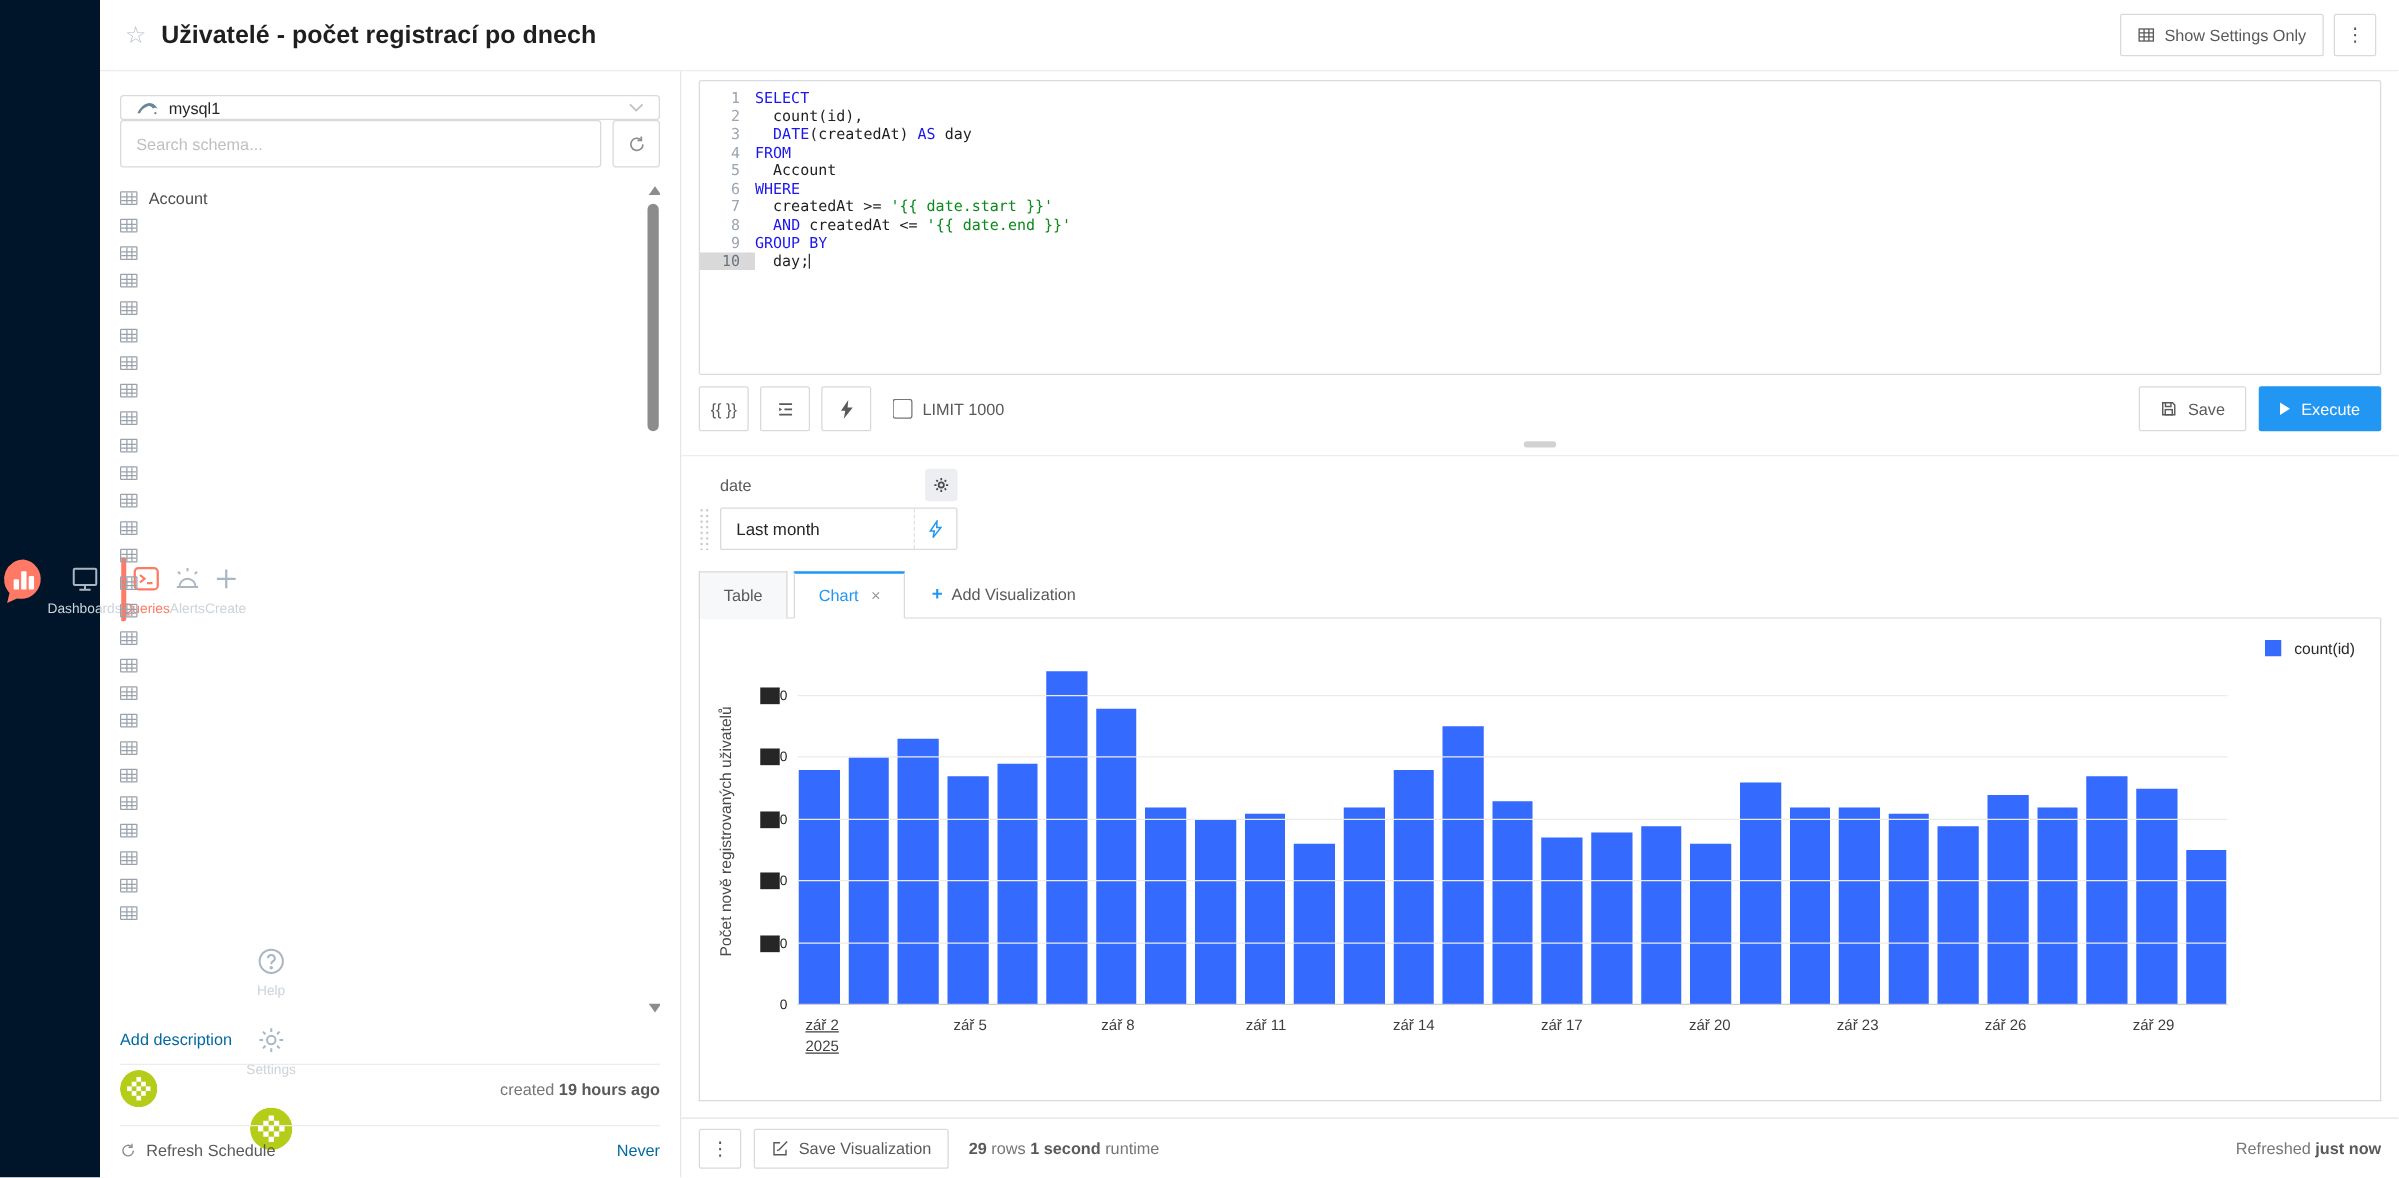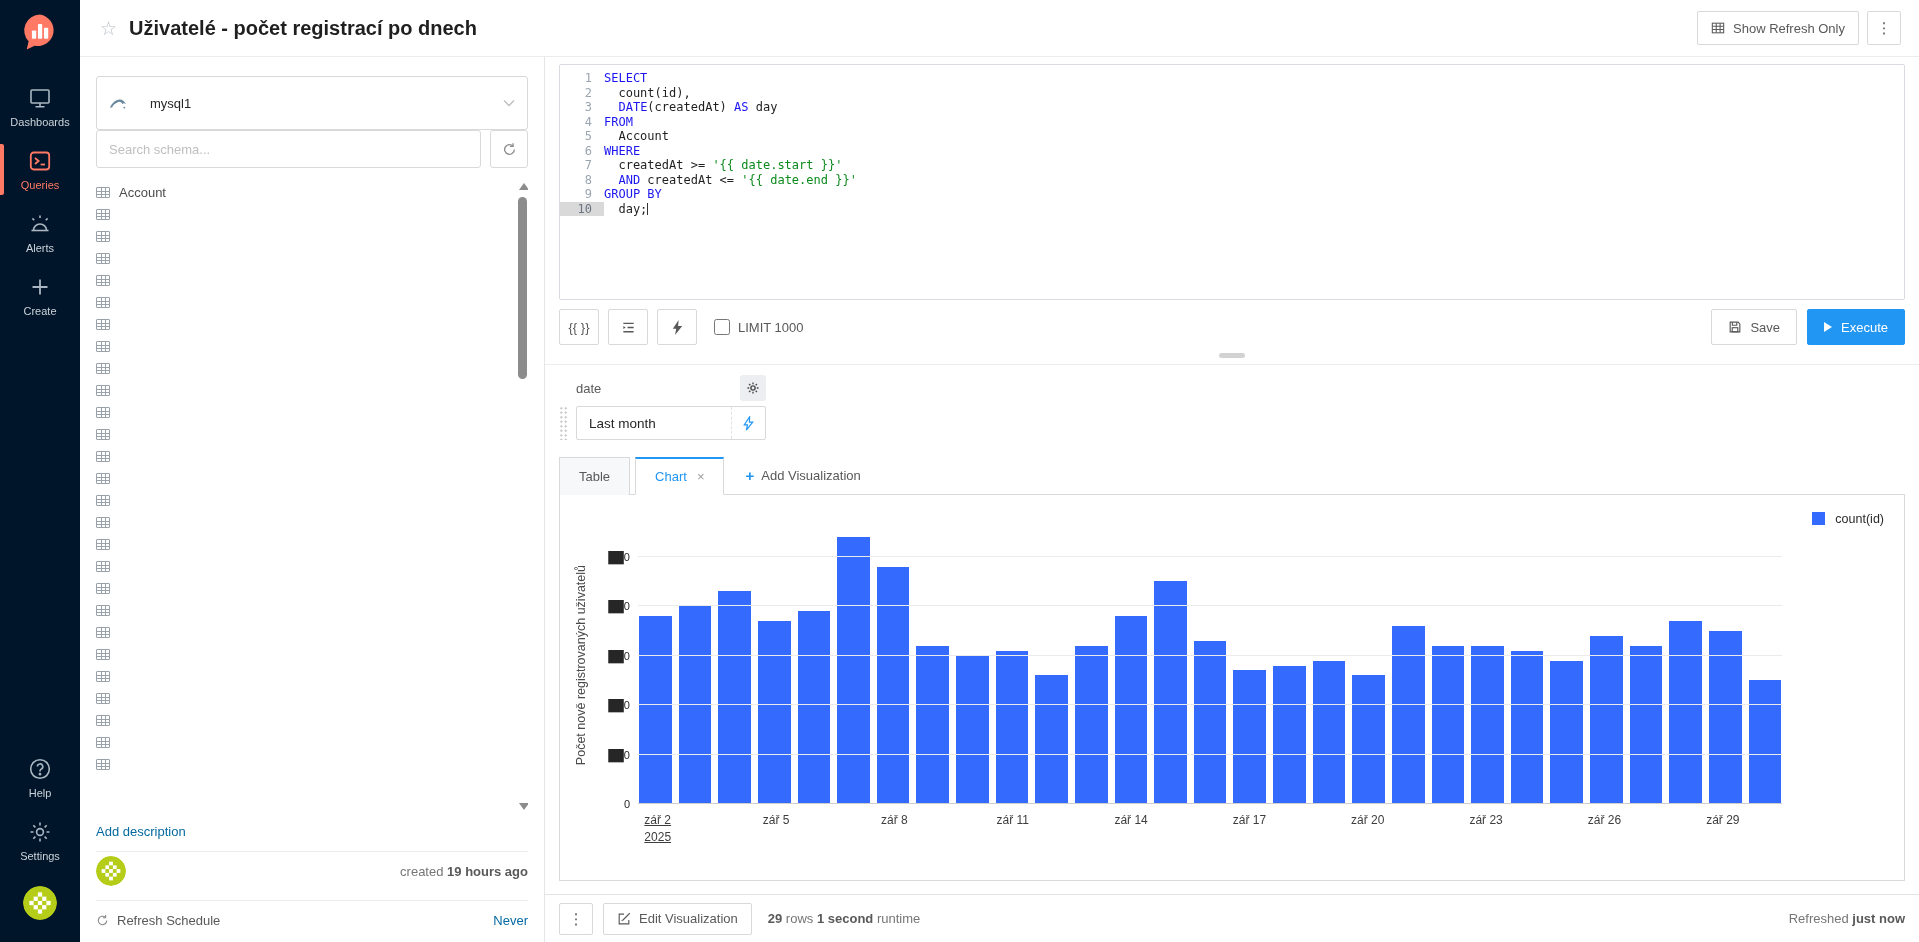--- a/index.html
+++ b/index.html
@@ -2,21 +2,21 @@
 <html><head>
 <meta charset="utf-8">
 <title>Redash Query</title>
 <style>
   * { box-sizing: border-box; margin: 0; padding: 0; }
   html,body { width:1919px; height:942px; overflow:hidden; background:#fff;
     font-family:"Liberation Sans","DejaVu Sans",sans-serif; color:#262626; }
   .app { display:flex; width:100%; height:100%; }
 
   
-  .sidebar { width:80px; background:#001529; display:flex; flex-direction:column; align-items:center; flex:0 0 auto; }
+  .sidebar { width:80px; background:#001529; display:flex; flex-direction:row; align-items:center; flex:0 0 auto; }
   .logo-wrap { margin:13px 0 20px; }
   .nav-item { position:relative; width:100%; padding:11px 0 10px; display:flex; flex-direction:column; align-items:center; gap:6px;
     color:#aab6c1; cursor:pointer; }
   .nav-item .nav-label { font-size:11px; color:#ccd3da; }
   .nav-item svg { width:24px; height:24px; }
   .nav-item.active { color:#ff7964; }
   .nav-item.active .nav-label { color:#ff7964; }
   .nav-item.active::before { content:""; position:absolute; left:0; top:6px; bottom:6px; width:4px; background:#ff7964; border-radius:0 2px 2px 0; }
   .sidebar-bottom { margin-top:auto; width:100%; display:flex; flex-direction:column; align-items:center; padding-bottom:10px; }
   .sidebar-avatar { width:34px; height:34px; border-radius:50%; overflow:hidden; margin:14px 0 12px; cursor:pointer; }
@@ -29,21 +29,21 @@
   .topbar-right { margin-left:auto; display:flex; gap:8px; }
   .btn { display:inline-flex; align-items:center; gap:8px; background:#fff; border:1px solid #d9d9d9; border-radius:2px;
     color:#595959; font-size:13px; height:34px; padding:0 13px; cursor:pointer; }
   .btn svg { width:14px; height:14px; }
   .btn.icon-only { width:34px; justify-content:center; padding:0; font-size:15px; color:#595959; }
 
   .content { flex:1; display:flex; min-height:0; }
 
   
   .schema-panel { width:465px; flex:0 0 auto; border-right:1px solid #e4e6ea; display:flex; flex-direction:column; padding:19px 16px 14px 16px; }
-  .ds-select { height:54px; border:1px solid #d9d9d9; border-radius:3px; display:flex; align-items:center; padding:0 12px; gap:23px; font-size:13px; color:#262626; cursor:pointer; }
+  .ds-select { height:20px; border:1px solid #d9d9d9; border-radius:3px; display:flex; align-items:center; padding:0 12px; gap:8px; font-size:13px; color:#262626; cursor:pointer; }
   .ds-caret { margin-left:auto; color:#bfbfbf; }
   .search-row { display:flex; gap:9px; }
   .search-input { flex:1; height:38px; border:1px solid #d9d9d9; border-radius:3px; padding:0 12px; font-size:13px; color:#262626;
     font-family:"Liberation Sans",sans-serif; outline:none; }
   .search-input::placeholder { color:#bfbfbf; }
   .icon-btn { width:38px; height:38px; flex:0 0 auto; border:1px solid #d9d9d9; border-radius:3px; background:#fff; color:#8c8c8c;
     display:flex; align-items:center; justify-content:center; cursor:pointer; }
   .schema-list { flex:1; margin-top:13px; position:relative; overflow:hidden; padding-right:18px; }
   .schema-row { height:22px; display:flex; align-items:center; gap:9px; font-size:13px; color:#4d4d4d; cursor:pointer; }
   .tbl-icon { width:14px; height:11px; flex:0 0 auto; border:1px solid #99a1ab; border-radius:1px;
@@ -225,21 +225,21 @@
 
     <div class="topbar">
       <span class="star">☆</span>
       <h1 class="page-title">Uživatelé - počet registrací po dnech</h1>
       <div class="topbar-right">
         <button class="btn">
           <svg viewBox="0 0 16 16" fill="none" stroke="currentColor" stroke-width="1.2">
               <rect x="1.5" y="2.5" width="13" height="11"></rect>
               <path d="M1.5 6h13M1.5 9.7h13M6 2.5v11M10.4 2.5v11"></path>
             </svg>
-          <span>Show Refresh Only</span>
+          <span>Show Settings Only</span>
         </button>
         <button class="btn icon-only">
             <span>⋮</span>
           </button>
       </div>
     </div>
 
     <div class="content">
 
       <aside class="schema-panel">
@@ -599,21 +599,21 @@
 
         <div class="statusbar">
           <button class="btn icon-only kebab-sm">
               <span>⋮</span>
             </button>
           <button class="btn btn-editviz">
             <svg viewBox="0 0 16 16" fill="none" stroke="currentColor" stroke-width="1.3">
                 <path d="M13.5 9v4.5h-11v-11H8"></path>
                 <path d="M6.9 9.1l7.2-7.2 .01.01-7.2 7.2-1.7.6z"></path>
               </svg>
-            <span>Edit Visualization</span>
+            <span>Save Visualization</span>
           </button>
           <span class="rows-info">
             <b>29</b> <span>rows</span>
             <b>1 second</b> <span>runtime</span>
           </span>
           <span class="refreshed">
             <span>Refreshed</span> <b>just now</b>
           </span>
         </div>
 

